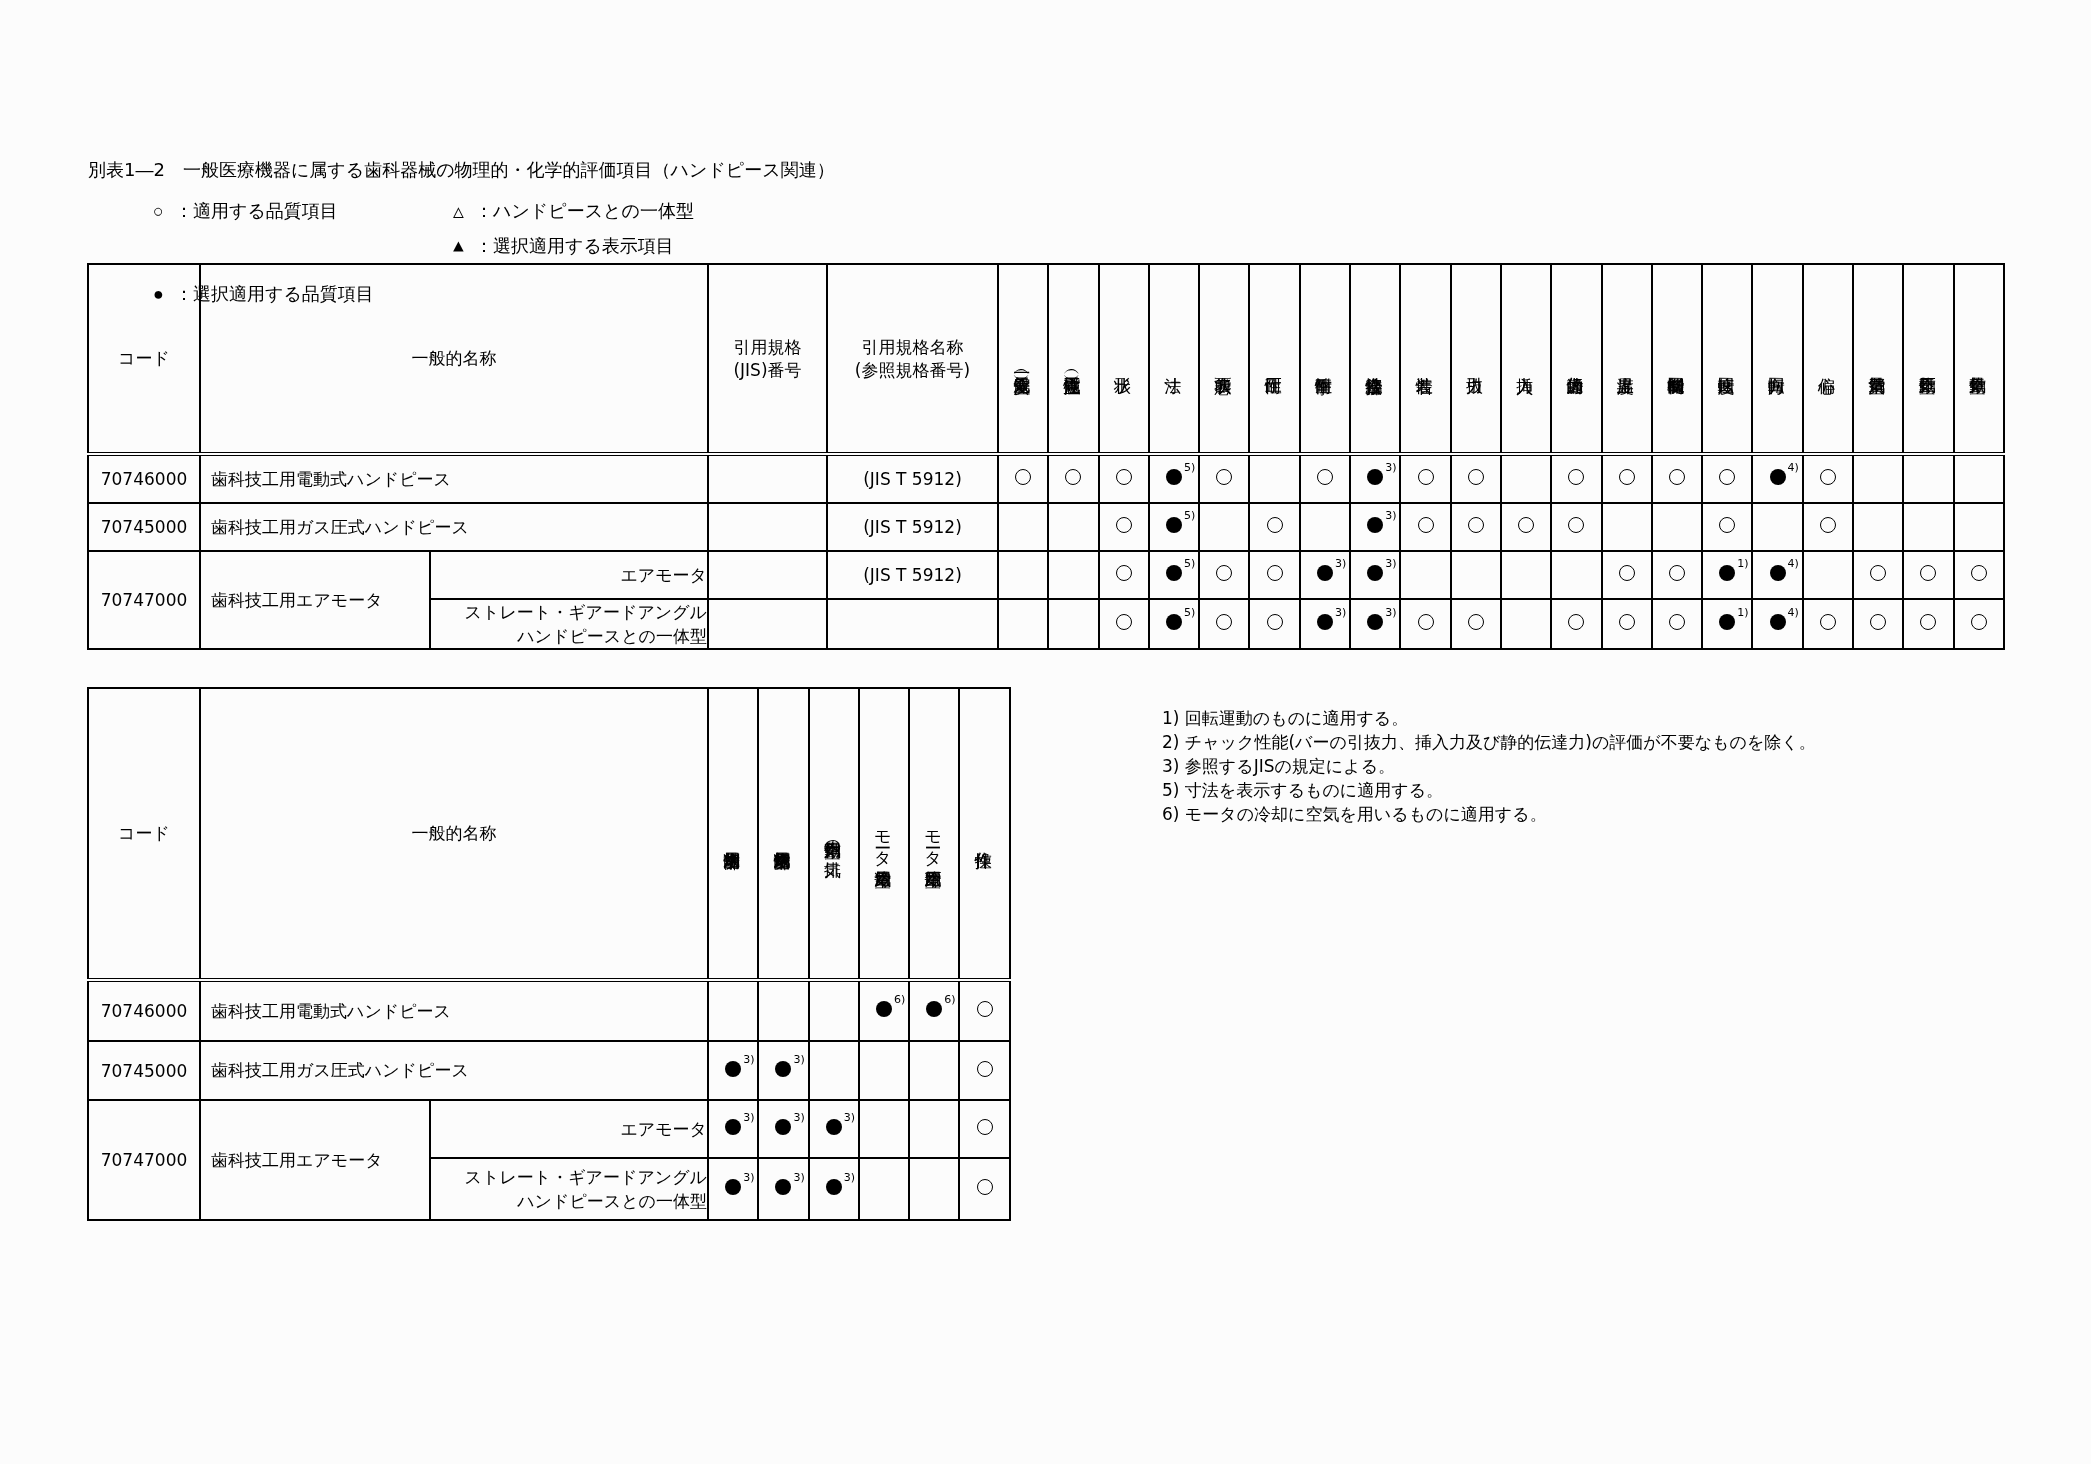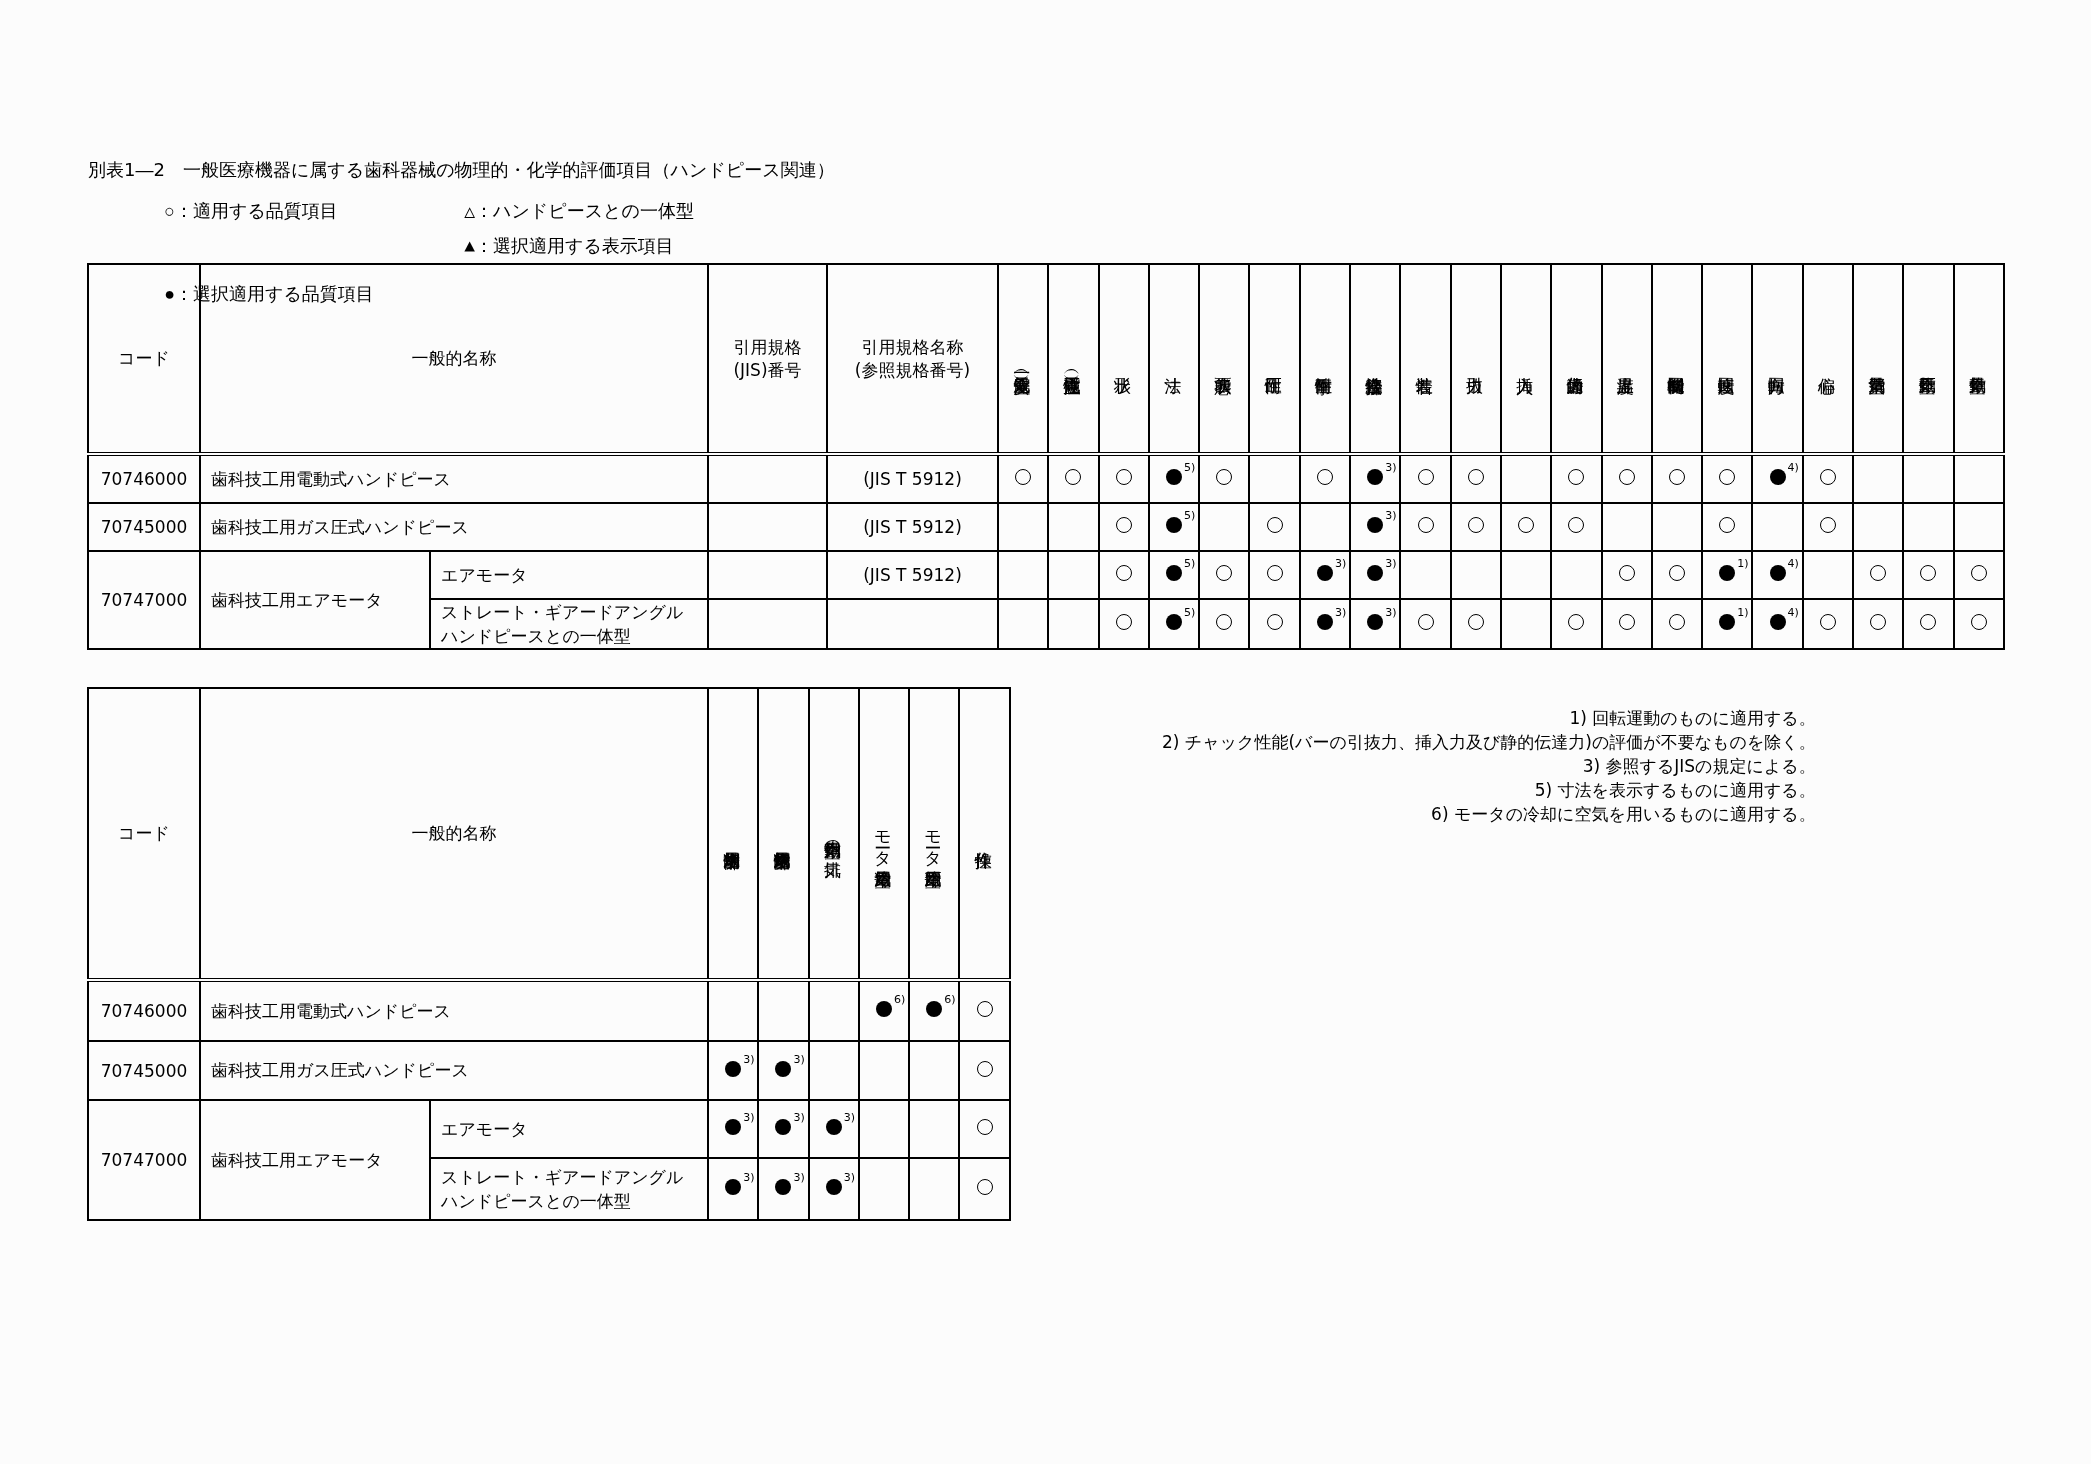--- a/index.html
+++ b/index.html
@@ -1,34 +1,34 @@
 <!DOCTYPE html>
 <html><head>
 <meta charset="utf-8">
 <style>
   html, body { margin:0; padding:0; background:#fcfcfc; }
   body { width:2091px; height:1464px; position:relative; overflow:hidden;
          font-family: "DejaVu Sans", sans-serif; color:#000; }
-  .abs { position:absolute;text-align:right; }
+  .abs { position:absolute; }
   .title { left:88px; top:158px; font-size:18px; white-space:nowrap; }
   .legend { font-size:18px; white-space:nowrap;font-family:Liberation Mono, monospace; }
   .sym { display:inline-block; width:22px; }
   table.grid { position:absolute; border-collapse:collapse; table-layout:fixed; font-size:17px; }
   table.grid td { border:2px solid #000; padding:0; vertical-align:middle; }
   table.grid tr.head td { border-bottom:4px double #000; }
   .c { text-align:center; }
   .l { text-align:left; padding-left:10px !important; }
   .vert { writing-mode: vertical-rl; text-orientation: upright; vertical-align:top !important;
           padding-top:10px !important; font-size:17px; line-height:50px; letter-spacing:0px; }
   .mark { display:inline-block; position:relative; width:16px; height:16px; }
   .open { border:1.5px solid #000; border-radius:50%; box-sizing:border-box; }
   .fill { background:#000; border-radius:50%; }
   .sup { position:absolute; left:18px; top:-8px; font-size:11px; }
   td.dashtop { border-top:2px dashed #000 !important;border-radius:19px; }
-  td.sub { border-left:2px dashed #000 !important; }
+  td.sub { border-left:2px dashed #000 !important;text-align:right; }
   .notes { left:1162px; top:688px; font-size:17px; line-height:24px; white-space:nowrap; }
   .notes .gap { height:18px; }
 </style>
 </head>
 <body>
 
 <div class="abs title">別表1―2　一般医療機器に属する歯科器械の物理的・化学的評価項目（ハンドピース関連）</div>
 
 <div class="abs legend" style="left:153px; top:199px;">
   <span class="sym">○</span><span>：適用する品質項目</span>

